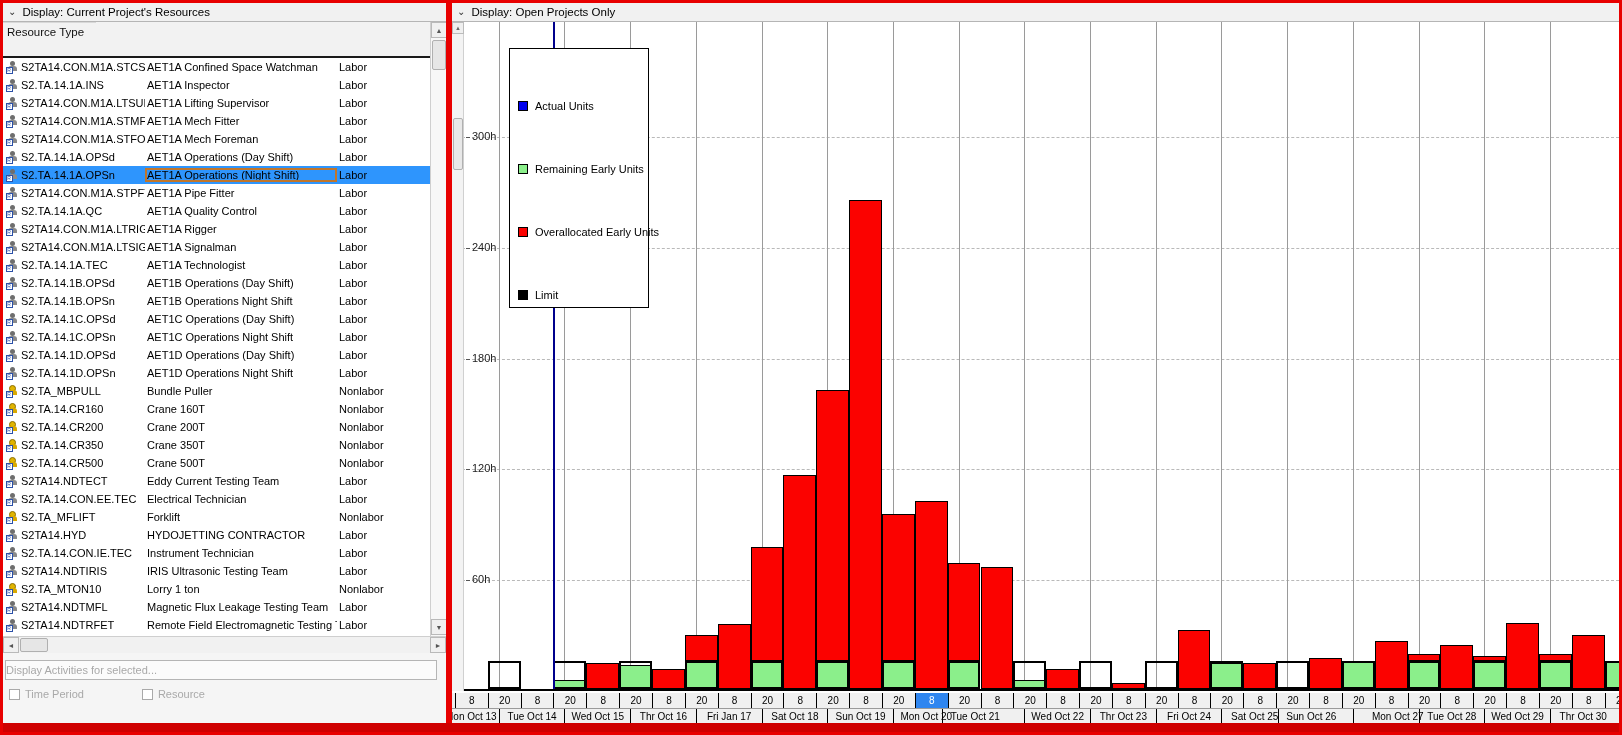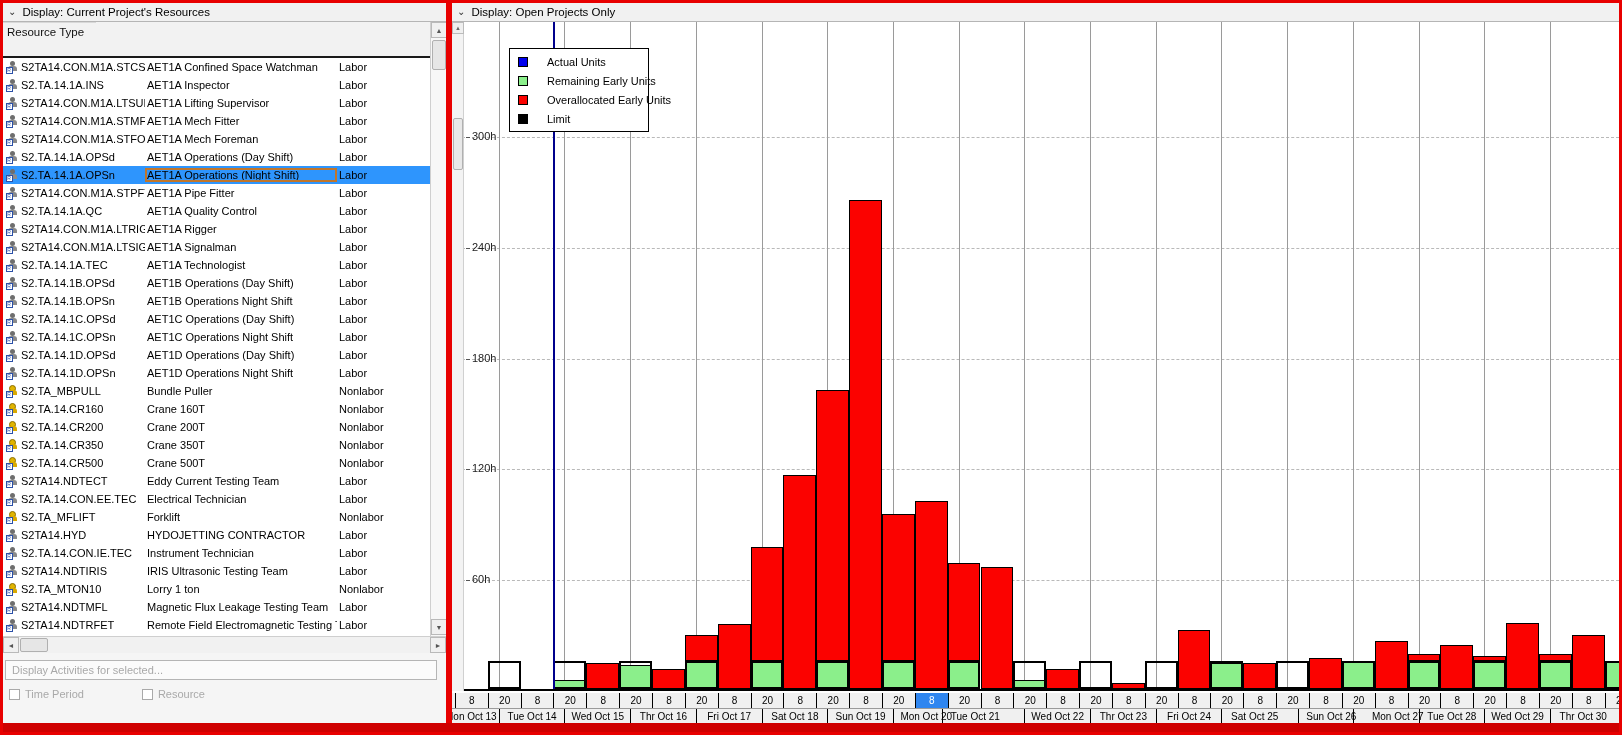--- a/index.html
+++ b/index.html
@@ -37,21 +37,21 @@
               border: 1px solid #2b50a8; font-size: 5px; color: #2b50a8; line-height: 5px; text-align: center; }
   
   .vscroll { position: absolute; right: 0; top: 19px; width: 16px; height: 614px; background: #f7f7f7; border-left: 1px solid #cfcfcf; }
   .sbtn { position: absolute; left: 0; width: 16px; height: 16px; background: #f0f0f0; border: 1px solid #b9b9b9;
           color: #555; font-size: 7px; display: flex; align-items: center; justify-content: center; }
   .vthumb { position: absolute; left: 1px; top: 18px; width: 14px; height: 30px; background: #e6e6e6;
             border: 1px solid #b0b0b0; border-radius: 2px; }
   .hscroll { position: absolute; left: 0; top: 633px; width: 443px; height: 17px; background: #f1f1f1; border-top: 1px solid #cfcfcf; }
   .hthumb { position: absolute; left: 17px; top: 1px; width: 28px; height: 14px; background: #e6e6e6; border: 1px solid #b0b0b0; border-radius: 2px; }
   .activities-bar { position: absolute; left: 2px; top: 657px; width: 432px; height: 20px; background: #fbfbfb;
-                    border: 1px solid #b5b5b5; color: #a9a9a9; font-size: 11px; display: flex; align-items: center; padding-left: 6px; }
+                    border: 1px solid #b5b5b5; color: #a9a9a9; font-size: 11px; display: flex; align-items: center; }
   .checks { position: absolute; left: 6px; top: 682px; height: 18px; display: flex; gap: 58px; align-items: center; color: #a9a9a9; font-size: 11px; }
   .cbx { display: flex; align-items: center; gap: 5px; }
   .cbox { width: 11px; height: 11px; background: #fff; border: 1px solid #a9a9a9; }
 
   
   .divider { position: absolute; left: 443px; top: 0; width: 6px; height: 720px; background: #e80000; }
 
   
   .panel-right { position: absolute; left: 449px; top: 0; width: 1167px; height: 720px; background: #fff; overflow: hidden; }
   .plot { position: absolute; left: 0; top: 19px; width: 1167px; height: 669px; background: #fff; overflow: hidden; border-bottom: 2px solid #000; }
@@ -60,21 +60,21 @@
   .ylab { position: absolute; font-size: 11px; color: #222; z-index: 3; }
   .ytick { position: absolute; width: 4px; height: 1px; background: #555; z-index: 3; }
   .limit-fill { position: absolute; background: #fff; z-index: 1; }
   .bar { position: absolute; border: 1px solid #000; z-index: 3; }
   .bar.green { background: #8bef8b; }
   .bar.red { background: #fb0200; }
   .limit-border { position: absolute; border: 2px solid #000; background: transparent; z-index: 4; }
   .datadate { position: absolute; width: 2px; top: 0; bottom: 0; background: #00008c; z-index: 5; }
   .legend { position: absolute; left: 57px; top: 26px; width: 140px; background: #fff; border: 1px solid #000;
             z-index: 6; padding: 7px 8px 6px 8px; display: flex; flex-direction: column; gap: 7px; }
-  .litem { display: flex; align-items: center; gap: 19px; font-size: 11px; color: #000; white-space: nowrap; }
+  .litem { display: flex; align-items: center; gap: 7px; font-size: 11px; color: #000; white-space: nowrap; margin-top: 44px; }
   .swatch { width: 10px; height: 10px; border: 1px solid #000; flex: none; }
   .chart-vscroll { position: absolute; left: 0; top: 19px; width: 12px; height: 669px; background: #f3f3f3; border-right: 1px solid #d0d0d0; z-index: 7; }
   .cv-thumb { position: absolute; left: 1px; top: 96px; width: 10px; height: 52px; background: #e8e8e8; border: 1px solid #b0b0b0; border-radius: 2px; }
   .cv-btn { position: absolute; left: 0; top: 0; width: 12px; height: 12px; background: #efefef; border: 1px solid #bbb;
             color: #666; font-size: 6px; display: flex; align-items: center; justify-content: center; }
   .scale-shift { position: absolute; left: 0; top: 690px; width: 1167px; height: 15px; background: #f0f0f0; overflow: hidden; }
   .scale-date  { position: absolute; left: 0; top: 705px; width: 1167px; height: 15px; background: #f0f0f0; border-top: 1px solid #9a9a9a; overflow: hidden; }
   .tcell { position: absolute; top: 0; bottom: 0; border-left: 1px solid #000; font-size: 10px; color: #000;
            display: flex; align-items: center; justify-content: center; overflow: hidden; white-space: nowrap; }
   .tcell.hl { background: #2f86f0; color: #fff; }
@@ -696,30 +696,30 @@
         <div class="tcell" style="left:1054.1000000000001px;width:32.85px;">8</div>
         <div class="tcell" style="left:1086.95px;width:32.85px;">20</div>
         <div class="tcell" style="left:1119.8000000000002px;width:32.85px;">8</div>
         <div class="tcell" style="left:1152.65px;width:32.85px;">20</div>
       </div>
     <div class="scale-date" id="dateRow">
         <div class="tcell date" style="left: -19px; width: 65.7px; justify-content: flex-end; padding-right: 2px;">Mon Oct 13</div>
         <div class="tcell date" style="left:46.7px;width:65.7px;">Tue Oct 14</div>
         <div class="tcell date" style="left:112.4px;width:65.7px;">Wed Oct 15</div>
         <div class="tcell date" style="left:178.10000000000002px;width:65.7px;">Thr Oct 16</div>
-        <div class="tcell date" style="left:243.8px;width:65.7px;">Fri Oct 17</div>
+        <div class="tcell date" style="left:243.8px;width:65.7px;">Fri Jan 17</div>
         <div class="tcell date" style="left:309.5px;width:65.7px;">Sat Oct 18</div>
         <div class="tcell date" style="left:375.20000000000005px;width:65.7px;">Sun Oct 19</div>
         <div class="tcell date" style="left:440.90000000000003px;width:65.7px;">Mon Oct 20</div>
         <div class="tcell date" style="left:490px;width:65.7px;">Tue Oct 21</div>
         <div class="tcell date" style="left:572.3000000000001px;width:65.7px;">Wed Oct 22</div>
         <div class="tcell date" style="left:638px;width:65.7px;">Thr Oct 23</div>
         <div class="tcell date" style="left:703.7px;width:65.7px;">Fri Oct 24</div>
         <div class="tcell date" style="left:769.4000000000001px;width:65.7px;">Sat Oct 25</div>
-        <div class="tcell date" style="left:846px;width:65.7px;">Sun Oct 26</div>
+        <div class="tcell date" style="left:826px;width:65.7px;">Sun Oct 26</div>
         <div class="tcell date" style="left:900.8000000000001px;width:89px;">Mon Oct 27</div>
         <div class="tcell date" style="left:966.5px;width:65.7px;">Tue Oct 28</div>
         <div class="tcell date" style="left:1032.2px;width:65.7px;">Wed Oct 29</div>
         <div class="tcell date" style="left:1097.9px;width:65.7px;">Thr Oct 30</div>
       </div>
   </div>
 
   <div class="bottom-strip"></div>
 </div>
 

